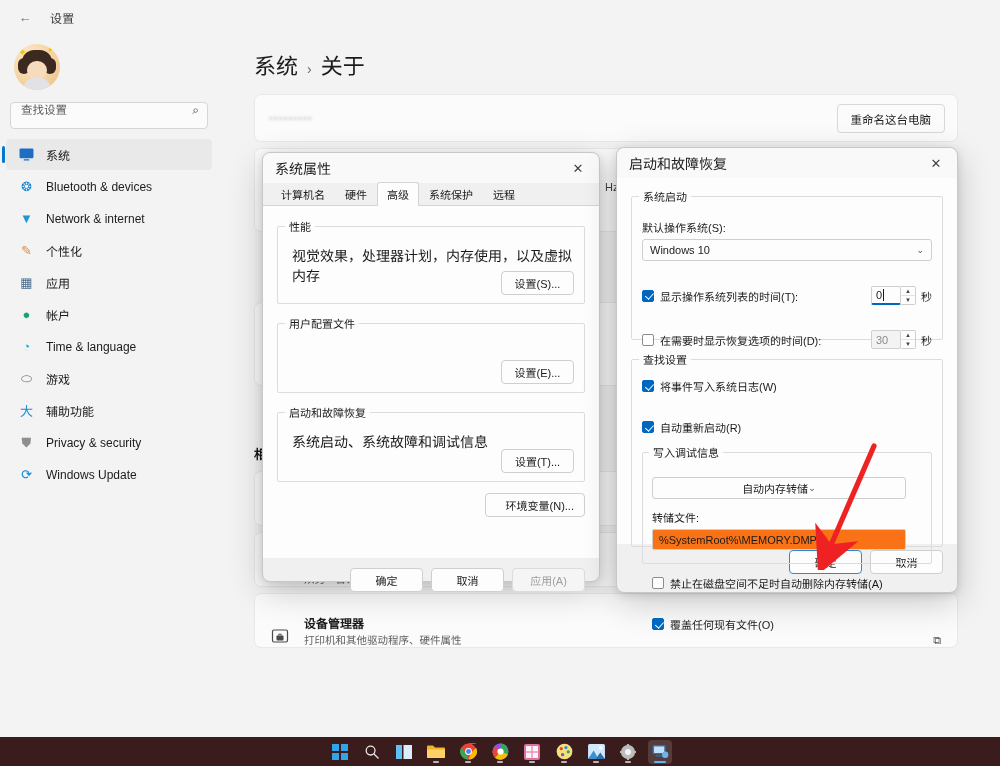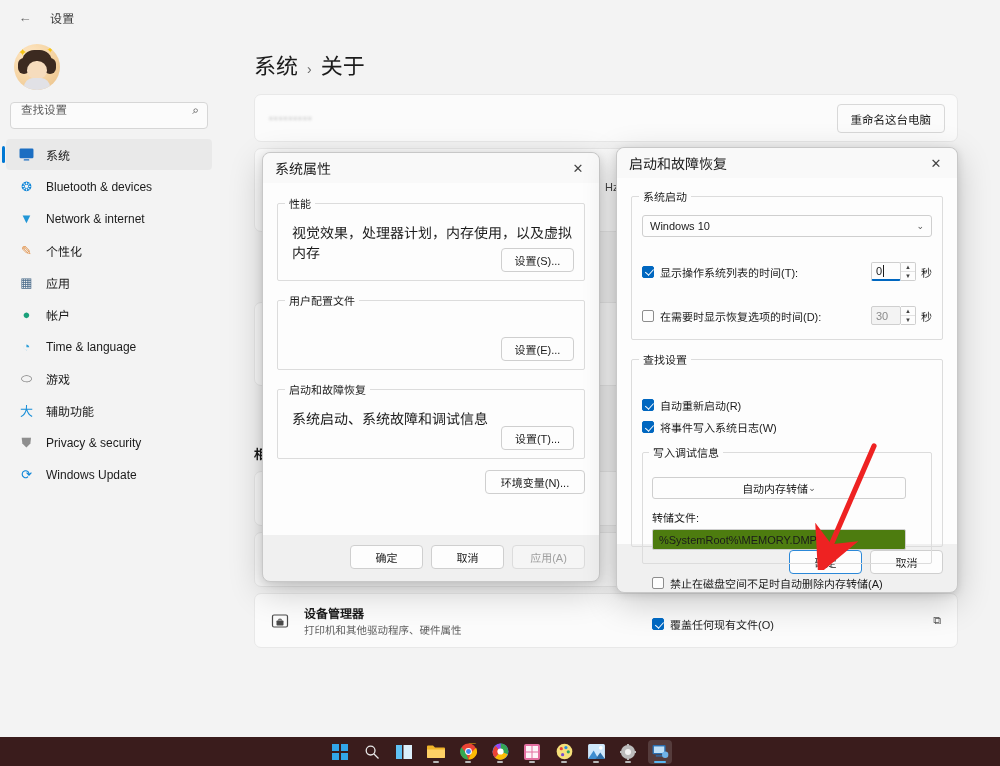--- a/index.html
+++ b/index.html
@@ -103,21 +103,21 @@
 
   .spec-card { height: 78px; display: flex; align-items: center; padding: 0 14px; }
   .spec-hz { font-size: 11px; color: #444; position: absolute; left: 350px; top: 32px; }
   .chev-up { position: absolute; right: 14px; top: 50%; transform: translateY(-50%);
     font-size: 11px; color: #555; }
 
   .section-label { margin: 10px 0 8px 36px; font-size: 13px; color: #1b1b1b; font-weight: 600; }
 
   .link-row {
     margin: 0 42px 6px 36px; background: #fbfbfb; border: 1px solid #e8e8e8;
-    border-radius: 7px; height: 55px; display: flex; align-items: center;
+    border-radius: 7px; height: 55px; display: flex; align-items: flex-end;
     padding: 0 14px; gap: 13px; cursor: pointer; position: relative;
   }
   .row-ico { width: 22px; height: 22px; display: flex; align-items: center; justify-content: center;
     color: #3a3a3a; font-size: 15px; }
   .row-texts { display: flex; flex-direction: column; gap: 1px; }
   .row-title { font-size: 12px; color: #1b1b1b; font-weight: 600; }
   .row-sub { font-size: 10.5px; color: #606060; }
   .row-chev { position: absolute; right: 16px; font-size: 12px; color: #555; }
   .row-ext { position: absolute; right: 16px; font-size: 11px; color: #555; }
 
@@ -209,21 +209,21 @@
     width: 15px; height: 19px; border: 1px solid #cfcfcf; border-left: none;
     background: #fdfdfd; display: flex; flex-direction: column; cursor: pointer;
     border-radius: 0 2px 2px 0;
   }
   .spin-btns div { flex: 1; display: flex; align-items: center; justify-content: center;
     font-size: 6px; color: #444; line-height: 1; }
   .spin-btns div:first-child { border-bottom: 1px solid #e2e2e2; }
   .unit { font-size: 11px; color: #1b1b1b; }
 
   .txtfield {
-    width: 100%; height: 21px; background: #4d7c0f; border: 1px solid #cfcfcf;
+    width: 100%; height: 21px; background: #f97316; border: 1px solid #cfcfcf;
     border-radius: 2px; font-size: 11px; color: #1b1b1b; padding: 4px 6px;
     font-family: inherit; margin-top: 4px; outline: none;
   }
 
   
   .arrow-svg { position: absolute; left: 790px; top: 440px; pointer-events: none; }
 
   
   .taskbar {
     position: absolute; left: 0; bottom: 0; width: 1000px; height: 29px;
@@ -391,20 +391,27 @@
       </div>
     </div>
   </div>
 
   <div class="dlg" id="sysprops">
     <div class="dlg-title">
       <span>系统属性</span>
       <div class="dlg-close">✕</div>
     </div>
 
+    <div class="tabstrip">
+      <div class="tab">计算机名</div>
+      <div class="tab">硬件</div>
+      <div class="tab active">高级</div>
+      <div class="tab">系统保护</div>
+      <div class="tab">远程</div>
+    </div>
 
     <div class="dlg-body">
 
       <fieldset class="grp" style="height:86px;">
         <legend>性能</legend>
         <div class="grp-text">视觉效果，处理器计划，内存使用，以及虚拟内存</div>
         <button class="btn btn-right">设置(S)...</button>
       </fieldset>
 
       <fieldset class="grp" style="height:78px;">
@@ -412,21 +419,21 @@
         <button class="btn btn-right">设置(E)...</button>
       </fieldset>
 
       <fieldset class="grp" style="height:78px;">
         <legend>启动和故障恢复</legend>
         <div class="grp-text">系统启动、系统故障和调试信息</div>
         <button class="btn btn-right">设置(T)...</button>
       </fieldset>
 
       <div style="display:flex; justify-content:flex-end; margin-top:8px;">
-        <button class="btn" style="min-width:100px;">环境变量(N)...</button>
+        <button class="btn" style="min-width:100px;text-align:right;">环境变量(N)...</button>
       </div>
     </div>
 
     <div class="dlg-footer">
       <button class="btn">确定</button>
       <button class="btn">取消</button>
       <button class="btn" disabled="">应用(A)</button>
     </div>
   </div>
 
@@ -434,20 +441,21 @@
     <div class="dlg-title">
       <span>启动和故障恢复</span>
       <div class="dlg-close">✕</div>
     </div>
 
     <div class="dlg-body">
 
       <fieldset class="grp" style="height:152px;">
         <legend>系统启动</legend>
 
+        <div class="lbl" style="margin-top:8px;">默认操作系统(S):</div>
         <div class="combo">
           <span>Windows 10</span>
           <span class="cv-arrow">⌄</span>
         </div>
 
         <div class="ckrow">
           <span class="ck on"></span>
           <span class="ck-label">显示操作系统列表的时间(T):</span>
           <span class="spin-wrap">
             <span class="spin focused">
@@ -474,28 +482,28 @@
               <div>▼</div>
             </span>
             <span class="unit">秒</span>
           </span>
         </div>
       </fieldset>
 
       <fieldset class="grp" style="height:196px; padding-top:5px;">
         <legend>查找设置</legend>
 
+        <div class="ckrow" style="margin-top:6px;">
+          <span class="ck on"></span>
+          <span class="ck-label">将事件写入系统日志(W)</span>
+        </div>
+
         <div class="ckrow">
           <span class="ck on"></span>
           <span class="ck-label">自动重新启动(R)</span>
-        </div>
-
-        <div class="ckrow" style="margin-top:6px;">
-          <span class="ck on"></span>
-          <span class="ck-label">将事件写入系统日志(W)</span>
         </div>
 
         <fieldset class="grp" style="height:120px; margin-top:9px; padding:6px 9px 8px 9px;">
           <legend>写入调试信息</legend>
 
           <div class="combo" style="width:94%; margin-top:11px;justify-content:center;">
             <span>自动内存转储</span>
             <span class="cv-arrow">⌄</span>
           </div>
 

